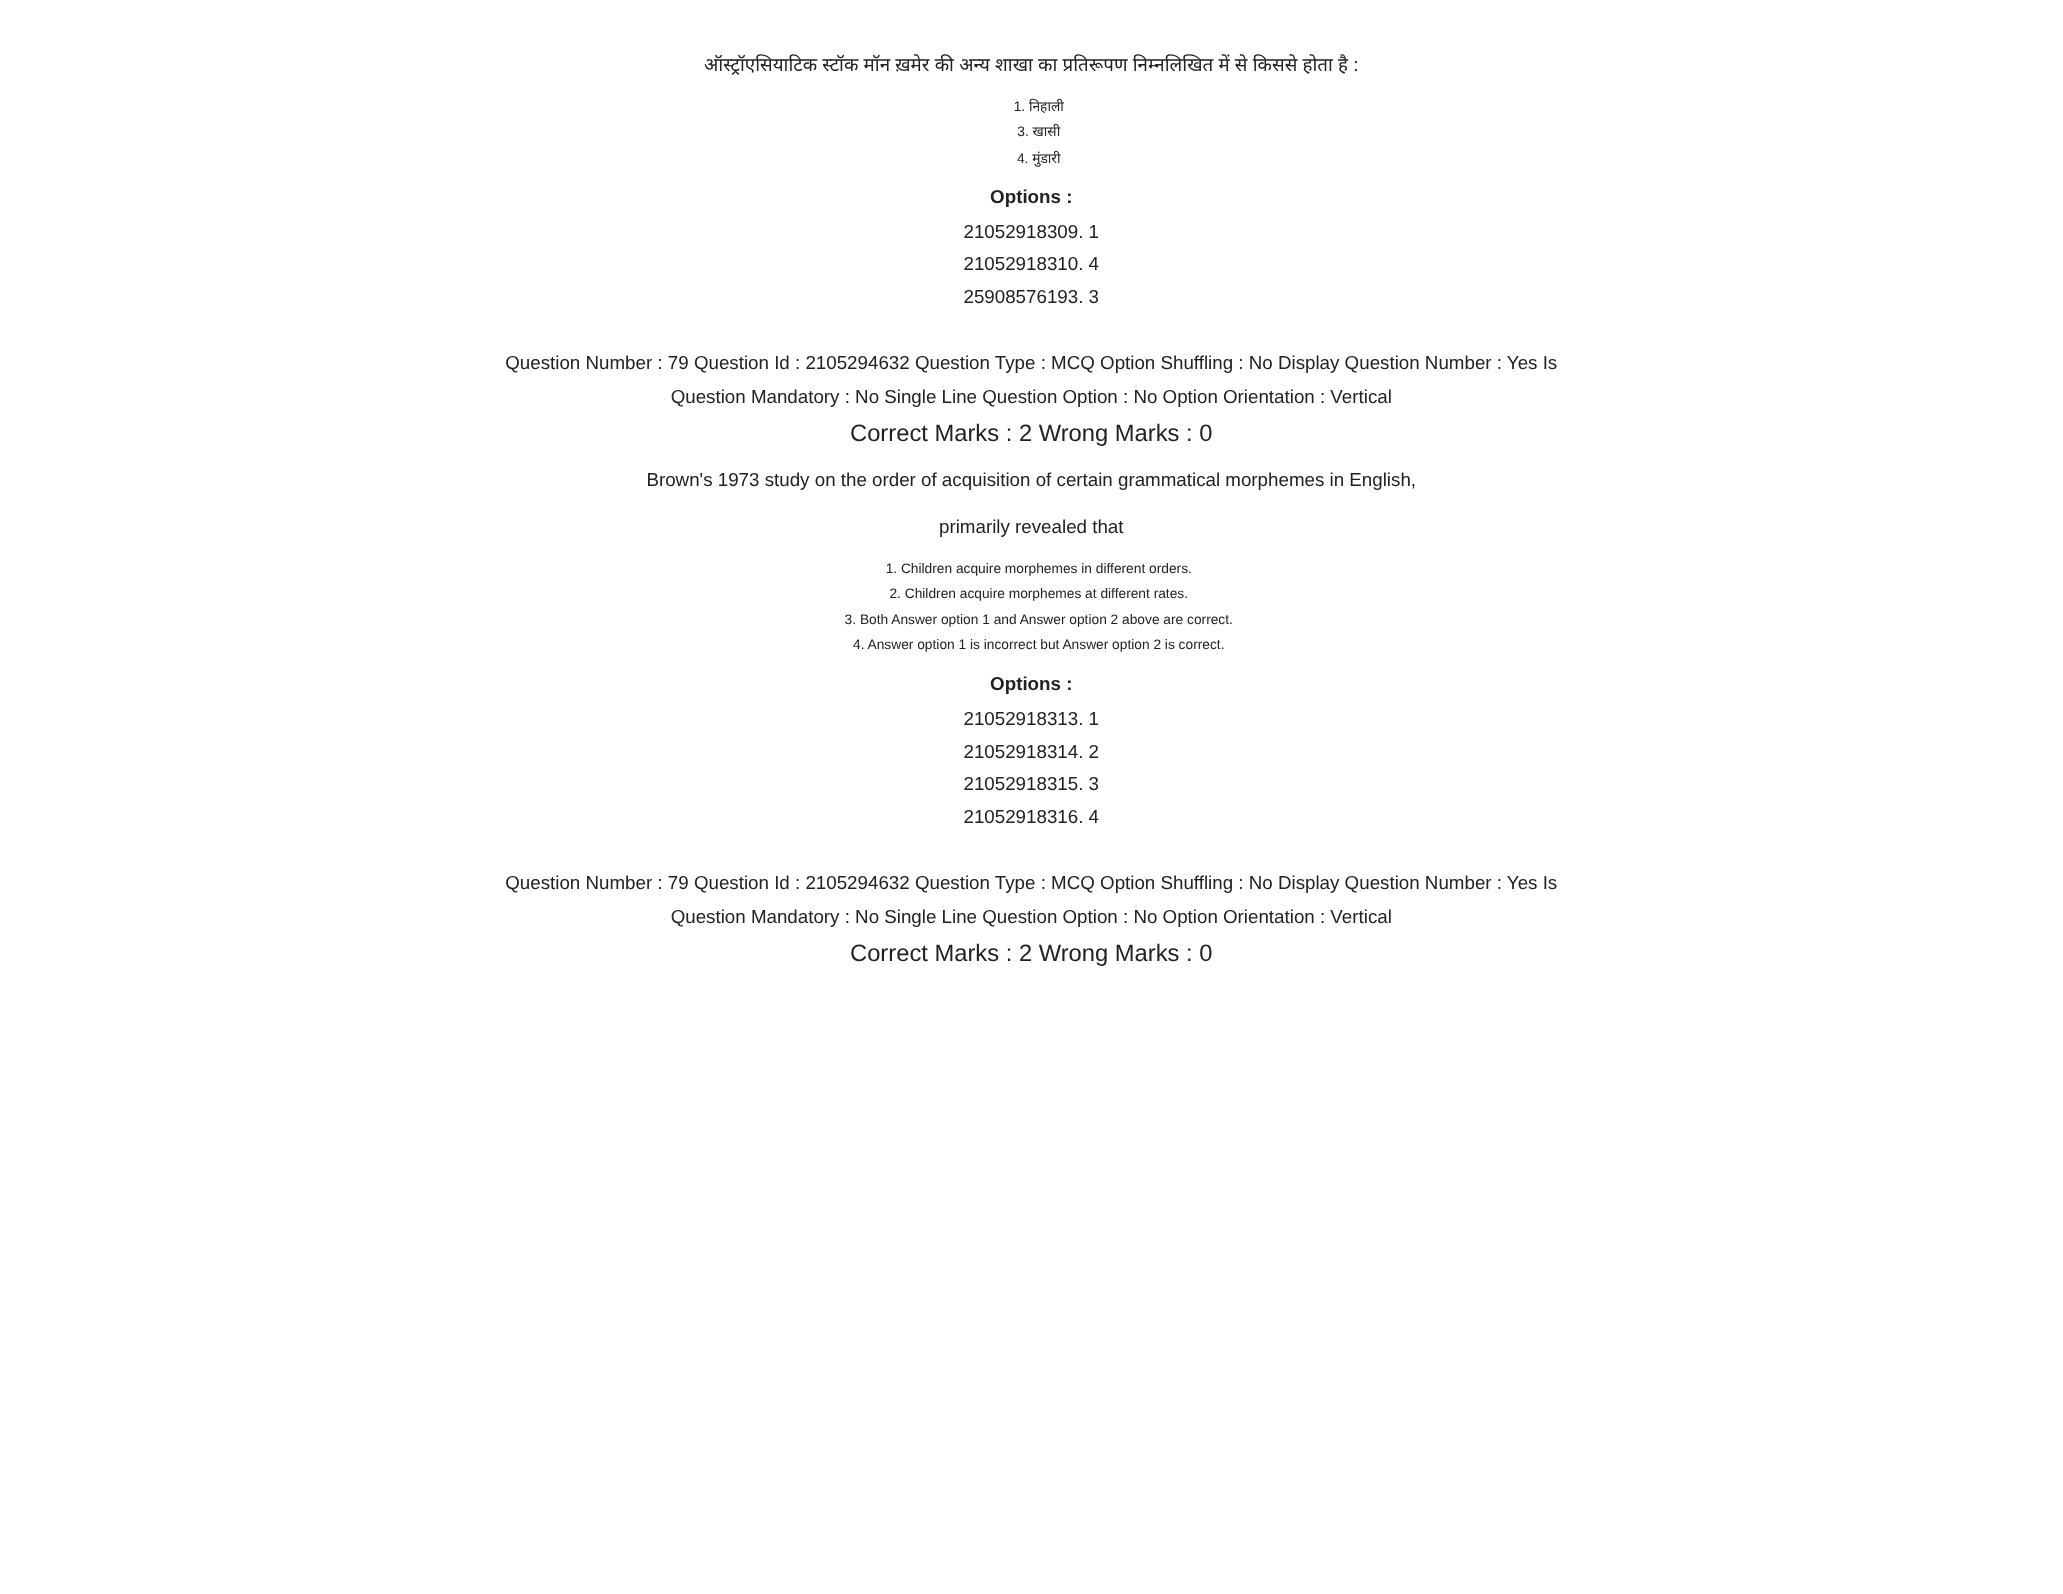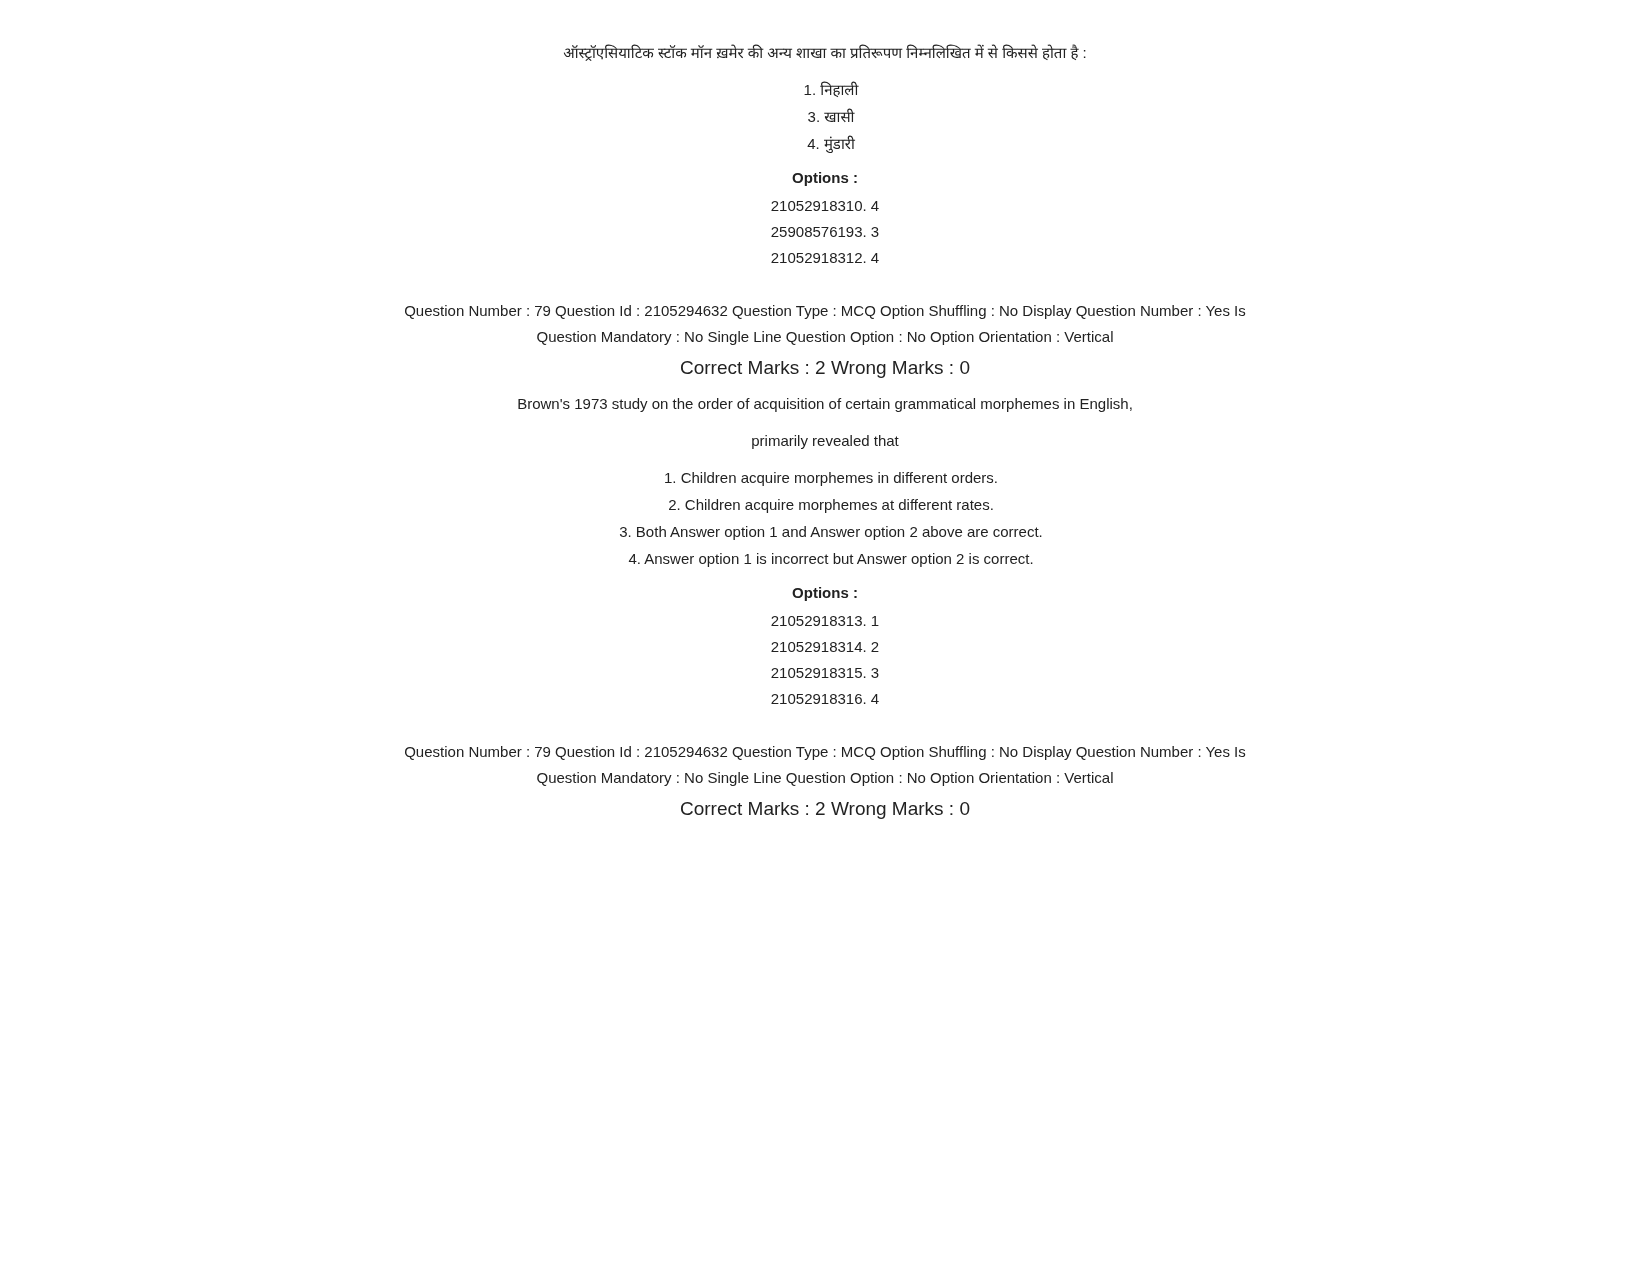--- a/index.html
+++ b/index.html
@@ -20,21 +20,21 @@
       margin-bottom: 12px;
       line-height: 1.7;
     }
     .options-list {
       list-style: none;
       margin-left: 12px;
       margin-bottom: 10px;
     }
     .options-list li {
       margin-bottom: 3px;
-      font-size: 15px;
+      font-size: 11px;
     }
     .options-label {
       font-weight: bold;
       margin-top: 10px;
       margin-bottom: 4px;
     }
     .option-ids {
       list-style: none;
       margin-left: 0;
       margin-bottom: 20px;
@@ -64,23 +64,23 @@
 
 <div class="question-block">
   <div class="question-text">ऑस्ट्रॉएसियाटिक स्टॉक मॉन ख़मेर की अन्य शाखा का प्रतिरूपण निम्नलिखित में से किससे होता है :</div>
   <ul class="options-list">
     <li>1. निहाली</li>
     <li>3. खासी</li>
     <li>4. मुंडारी</li>
   </ul>
   <div class="options-label">Options :</div>
   <ul class="option-ids">
+    <li>21052918309. 1</li>
     <li>21052918310. 4</li>
     <li>25908576193. 3</li>
-    <li>21052918312. 4</li>
   </ul>
 </div>
 
 <div class="question-block">
   <div class="question-meta">Question Number : 79 Question Id : 2105294632 Question Type : MCQ Option Shuffling : No Display Question Number : Yes Is</div>
   <div class="question-meta">Question Mandatory : No Single Line Question Option : No Option Orientation : Vertical</div>
   <div class="marks-line">Correct Marks : 2 Wrong Marks : 0</div>
   <div class="question-text">Brown's 1973 study on the order of acquisition of certain grammatical morphemes in English,</div>
   <div class="question-text">primarily revealed that</div>
   <ul class="options-list">

